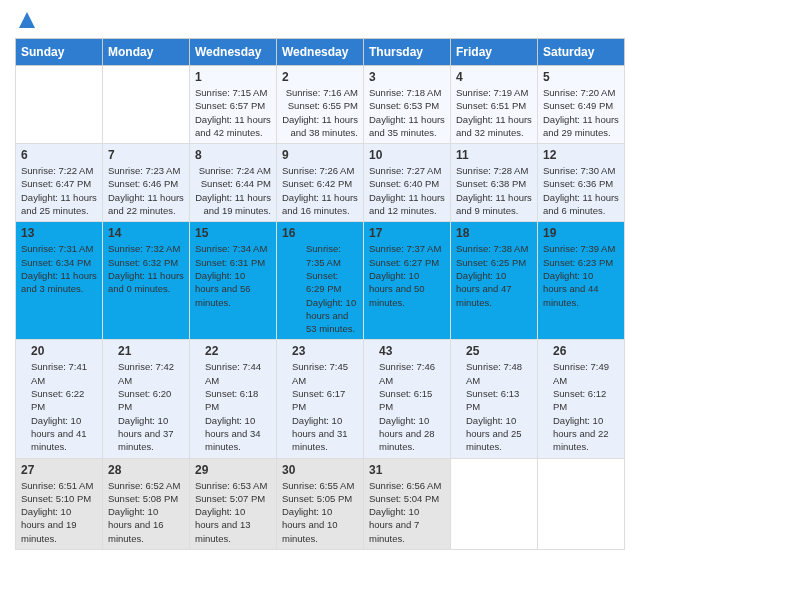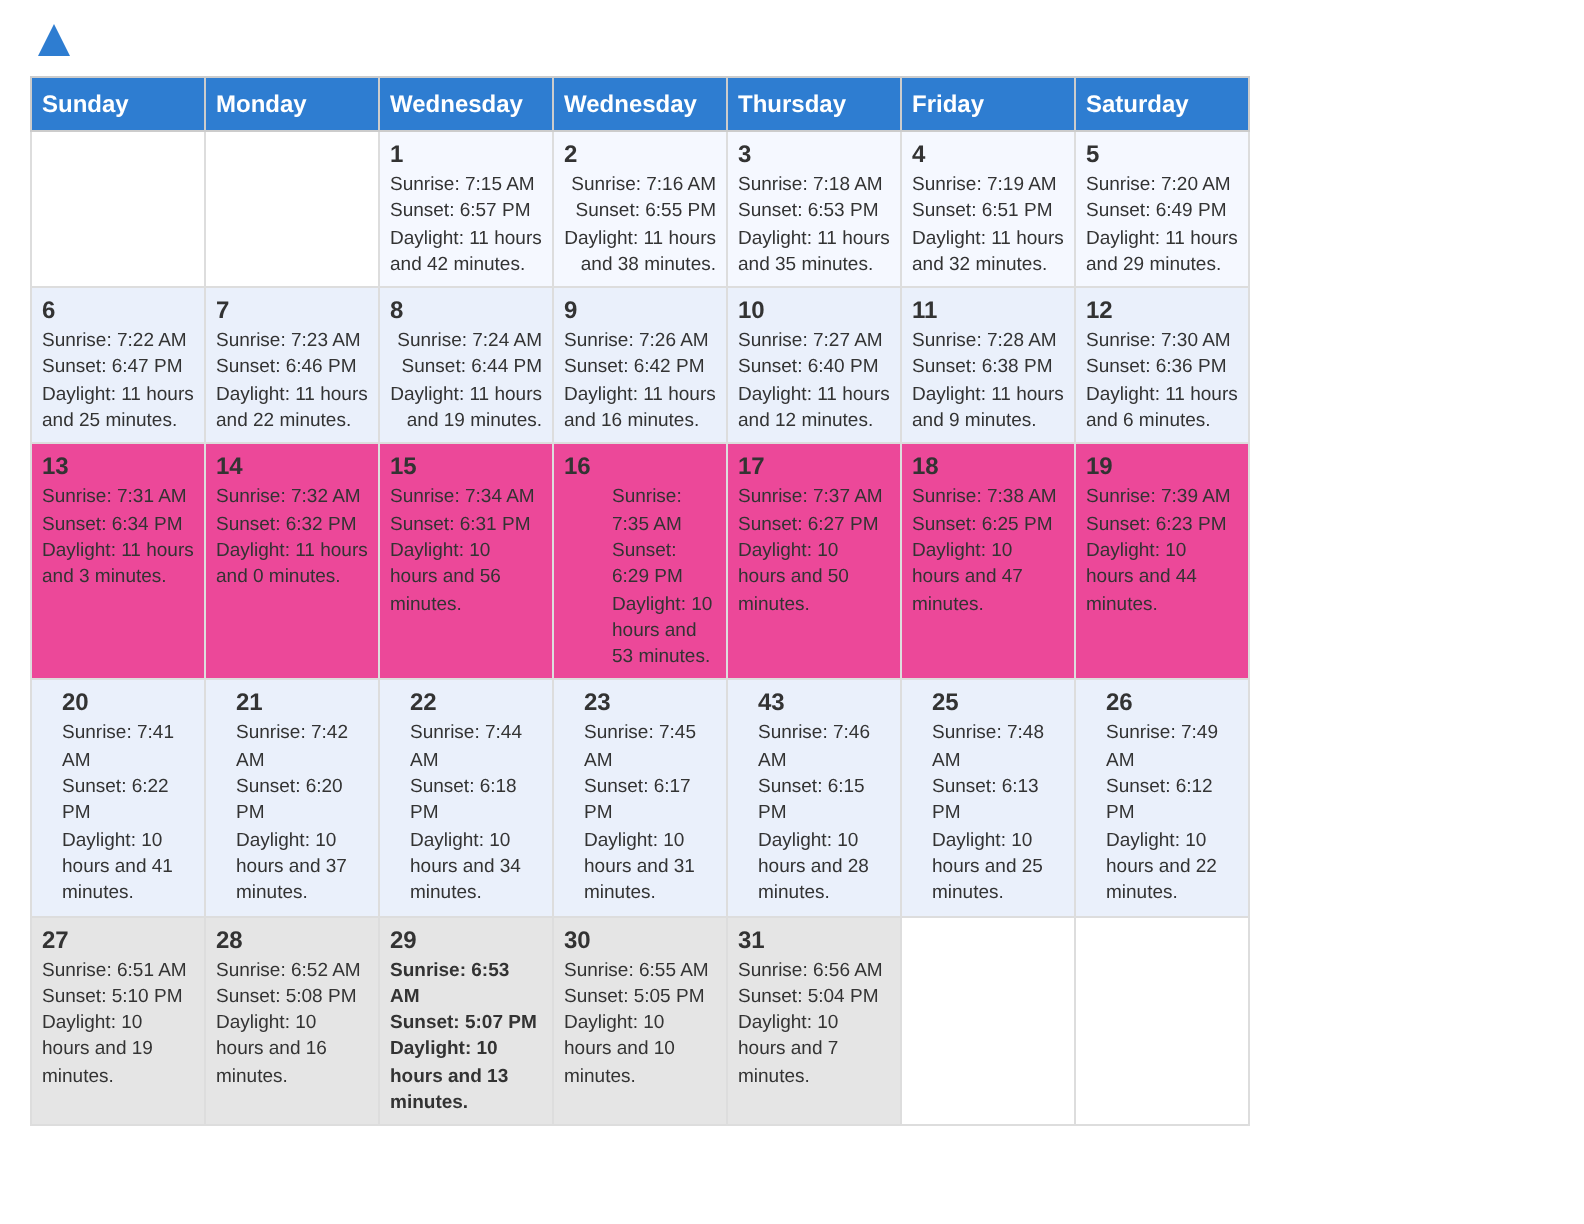--- a/index.html
+++ b/index.html
@@ -43,21 +43,21 @@
     }
     
     .calendar tr:nth-child(odd) td { background: #f5f8ff; }
     .calendar tr:nth-child(even) td { background: #e8eff9; }
     
     .day-num { font-size: 12px; font-weight: bold; color: #333; display: block; margin-bottom: 2px; }
     .day-info { font-size: 9.5px; color: #333; line-height: 1.4; }
     
     .calendar tbody tr:nth-child(1) td { background: #f5f8ff; }
     .calendar tbody tr:nth-child(2) td { background: #eaf0fb; }
-    .calendar tbody tr:nth-child(3) td { background: #ec4899; }
+    .calendar tbody tr:nth-child(3) td { background: #0ea5e9; }
     .calendar tbody tr:nth-child(4) td { background: #eaf0fb; padding-left: 15px; }
     .calendar tbody tr:nth-child(5) td { background: #e5e5e5; }
   </style>
 </head>
 <body>
 
 <div class="page">
   <div class="header">
     <div class="logo">
       <div class="logo-text">
@@ -261,21 +261,21 @@
 Daylight: 10 hours and 19 minutes.</div>
           </td>
           <td>
             <span class="day-num">28</span>
             <div class="day-info" style="white-space: pre-line;">Sunrise: 6:52 AM
 Sunset: 5:08 PM
 Daylight: 10 hours and 16 minutes.</div>
           </td>
           <td>
             <span class="day-num">29</span>
-            <div class="day-info" style="white-space: pre-line; font-weight: bold;">Sunrise: 6:53 AM
+            <div class="day-info" style="white-space: pre-line;">Sunrise: 6:53 AM
 Sunset: 5:07 PM
 Daylight: 10 hours and 13 minutes.</div>
           </td>
           <td>
             <span class="day-num">30</span>
             <div class="day-info" style="white-space: pre-line;">Sunrise: 6:55 AM
 Sunset: 5:05 PM
 Daylight: 10 hours and 10 minutes.</div>
           </td>
           <td>

